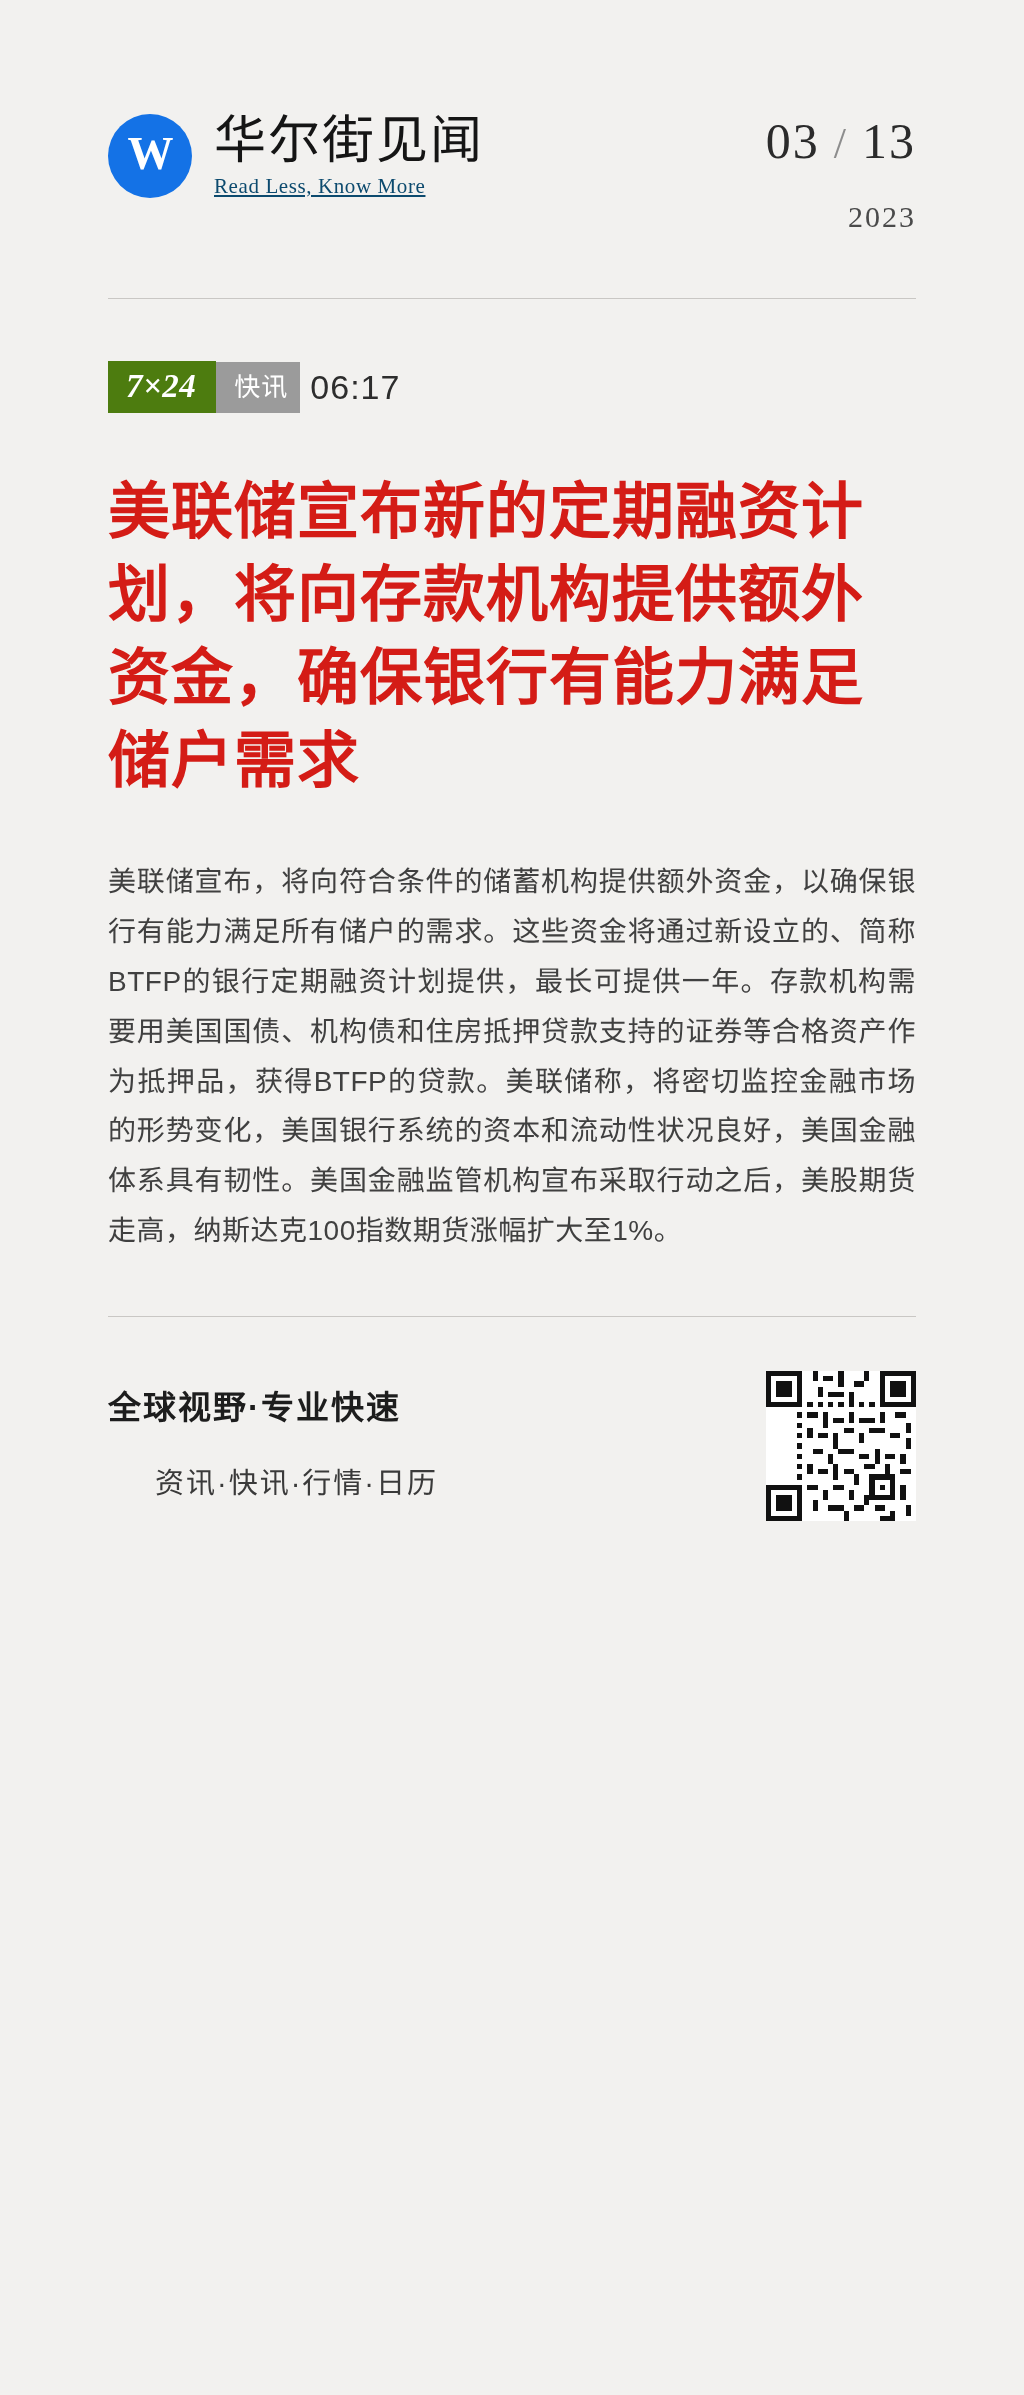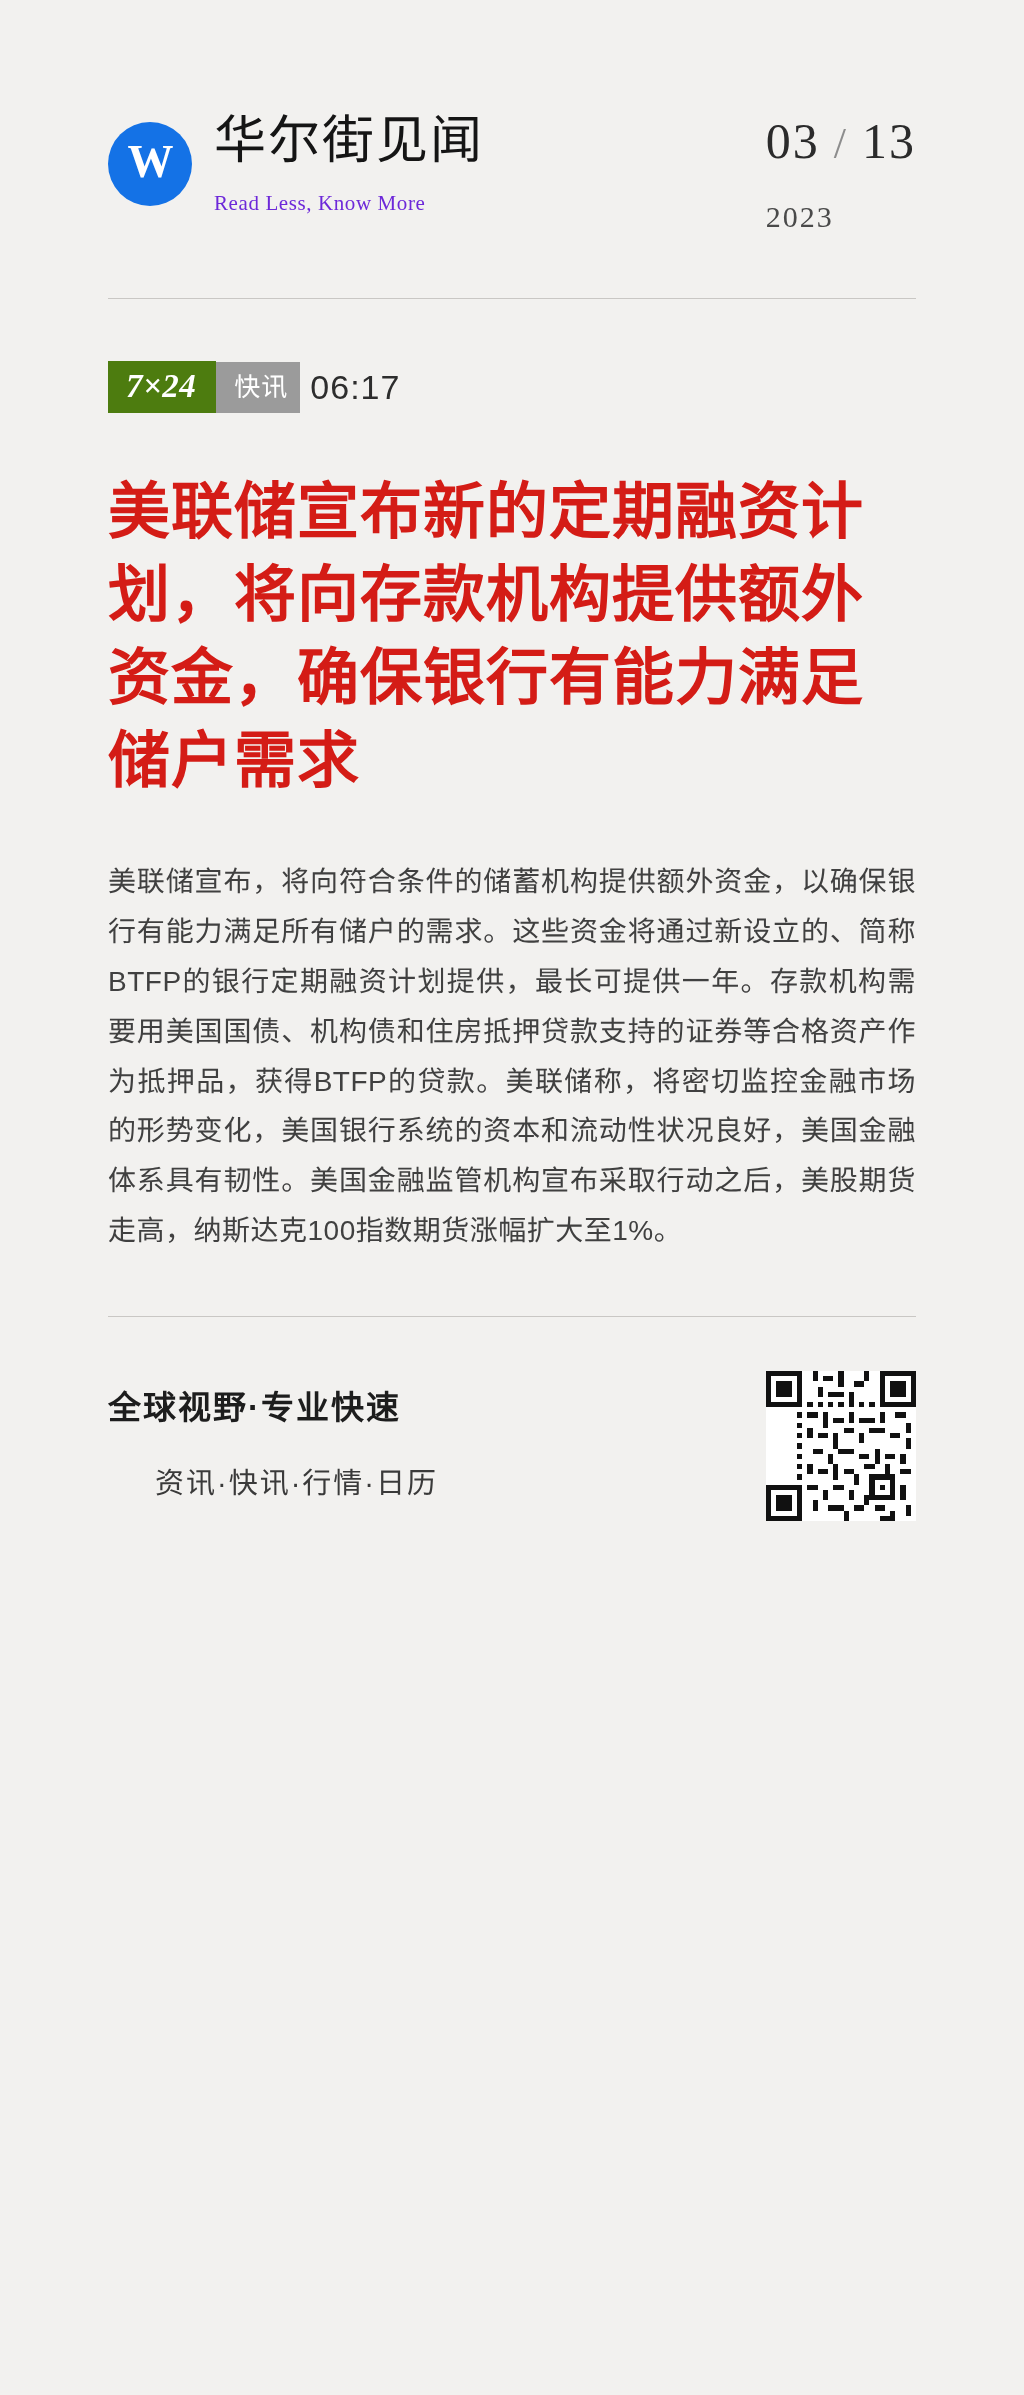--- a/index.html
+++ b/index.html
@@ -65,26 +65,27 @@
     font-family: "Liberation Serif", "DejaVu Serif", serif;
     font-size: 52px;
     font-weight: 400;
     color: #151515;
     letter-spacing: 2px;
     line-height: 1.12;
   }
   .brand-slogan {
     font-family: "Liberation Serif", "DejaVu Serif", serif;
     font-size: 21px;
-    color: #6d28d9;
+    color: #0c4a6e;
     letter-spacing: 0.6px;
-    margin-top: 21px;
+    margin-top: 4px;
+    text-decoration: underline;
   }
   .date-block {
-    text-align: left;
+    text-align: right;
     padding-top: 4px;
   }
   .date-main {
     font-family: "Liberation Serif", "DejaVu Serif", serif;
     font-size: 50px;
     color: #2b2b2b;
     letter-spacing: 2px;
     line-height: 1;
     display: flex;
     align-items: baseline;

